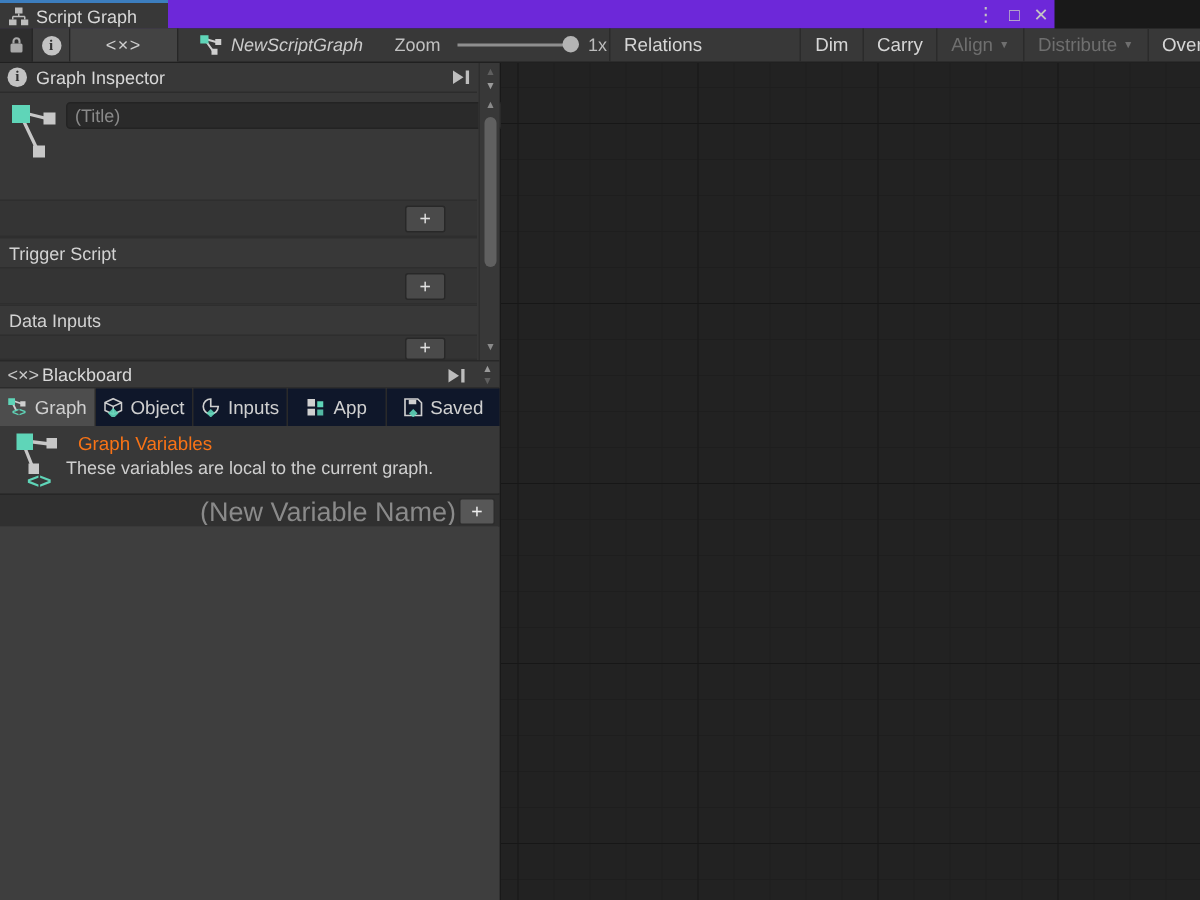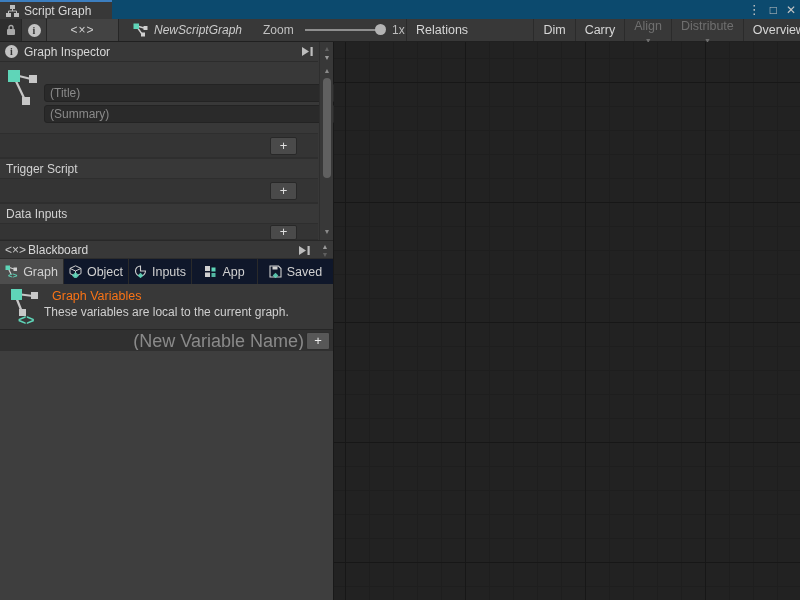--- a/index.html
+++ b/index.html
@@ -1,21 +1,21 @@
 <!DOCTYPE html>
 <html><head>
 <meta charset="utf-8">
 <style>
   * { margin:0; padding:0; box-sizing:border-box; }
   html,body { width:800px; height:600px; overflow:hidden; background:#191919;
     font-family:"Liberation Sans","DejaVu Sans",sans-serif; }
   .app { position:relative; width:800px; height:600px; overflow:hidden; background:#191919; }
 
   
-  .titlebar { position:absolute; left:0; top:0; width:800px; height:19px; background:#0c4a6e; }
+  .titlebar { position:absolute; left:0; top:0; width:703px; height:19px; background:#6d28d9; }
   .tab { position:absolute; left:0; top:0; height:19px; width:112px; background:#383838;
     border-top:2px solid #3c7ebf; display:flex; align-items:center; gap:5px; padding-left:6px;
     color:#d8d8d8; font-size:12px; }
   .win-controls { position:absolute; right:4px; top:0; height:19px; display:flex; align-items:center; gap:9px;
     color:#c4c4c4; }
   .wc-menu { font-size:13px; } .wc-max { font-size:12px; } .wc-close { font-size:12px; }
 
   
   .toolbar { position:absolute; left:0; top:19px; width:800px; height:23px; background:#383838;
     border-bottom:1px solid #202020; color:#cfcfcf; font-size:12px; }
@@ -27,21 +27,21 @@
   .tb-name { position:absolute; left:133px; top:0; height:22px; display:flex; align-items:center; gap:6px;
     color:#cccccc;font-style:italic; }
   .tb-zoomlabel { position:absolute; left:263px; top:0; height:22px; display:flex; align-items:center; color:#c0c0c0; }
   .tb-track { position:absolute; left:305px; top:10px; width:78px; height:2px; background:#8f8f8f; }
   .tb-handle { position:absolute; left:375px; top:5px; width:11px; height:11px; border-radius:50%; background:#b4b4b4; }
   .tb-zoomval { position:absolute; left:392px; top:0; height:22px; display:flex; align-items:center; color:#bdbdbd; }
   .tb-right { position:absolute; left:406px; top:0; height:22px; display:flex; }
   .tb-right .tbtn { height:22px; padding:0 9px; display:flex; align-items:center; gap:4px;
     border-left:1px solid #2b2b2b; color:#d6d6d6; white-space:nowrap; font-size:12.5px; }
   .tbtn.active { background:#be185d;margin-top:28px; }
-  .tbtn.disabled { color:#6f6f6f;flex-direction:column; }
+  .tbtn.disabled { color:#6f6f6f; }
   .caret { font-size:7px; line-height:7px; color:inherit; }
 
   
   .left-panel { position:absolute; left:0; top:42px; width:333px; height:558px; background:#383838;
     border-right:1px solid #232323; color:#d0d0d0; font-size:12px; }
   .canvas { position:absolute; left:334px; top:42px; width:466px; height:558px; background-color:#222222;
     background-image:
       linear-gradient(to right,#171717 1px,transparent 1px),
       linear-gradient(to bottom,#171717 1px,transparent 1px),
       linear-gradient(to right,#1e1e1e 1px,transparent 1px),
@@ -50,21 +50,21 @@
     background-position:11px 40px; }
 
   
   .insp-header { position:absolute; left:0; top:0; width:318px; height:20px; background:#383838;
     border-bottom:1px solid #2c2c2c; display:flex; align-items:center; gap:6px; padding-left:5px; color:#d8d8d8; }
   .info-badge { width:13px; height:13px; border-radius:50%; background:#c3c3c3; color:#323232;
     font-size:10px; font-weight:bold; display:flex; align-items:center; justify-content:center; font-family:"Liberation Serif",serif; }
   .dock { position:absolute; right:4px; top:4px; }
   .field { position:absolute; left:44px; width:312px; height:18px; background:#2a2a2a;
     border:1px solid #232323; border-radius:3px; color:#a3a3a3; font-size:12px; padding:0 5px;
-    font-family:"Liberation Sans","DejaVu Sans",sans-serif;margin-top:16px; }
+    font-family:"Liberation Sans","DejaVu Sans",sans-serif; }
   .field::placeholder { color:#8a8a8a; opacity:1; }
   .sec-h { position:absolute; left:0; width:318px; height:20px; background:#383838;
     border-top:1px solid #2e2e2e; display:flex; align-items:center; padding-left:6px; color:#d2d2d2; }
   .sec-row { position:absolute; left:0; width:318px; height:25px; background:#343434;
     border-top:1px solid #2e2e2e; border-bottom:1px solid #2e2e2e; }
   .plus-btn { position:absolute; right:21px; top:3px; width:27px; height:18px; background:#4a4a4a;
     border:1px solid #282828; border-radius:2px; color:#e0e0e0; font-size:13px; line-height:15px;
     text-align:center; }
 
   
@@ -184,21 +184,20 @@
       </svg>
     </div>
 
     <svg style="position:absolute;left:7px;top:26px" width="32" height="40" viewBox="0 0 32 40">
       <path d="M8 7 L24 11 M7 9 L18 32" stroke="#c7c7c7" stroke-width="2.2"></path>
       <rect x="1" y="2" width="12" height="12" fill="#5fd5b8"></rect>
       <rect x="22" y="7" width="8" height="8" fill="#c7c7c7"></rect>
       <rect x="15" y="29" width="8" height="8" fill="#c7c7c7"></rect>
     </svg>
     <input class="field" style="top: 26px;" type="text" placeholder="(Title)">
-    <input class="field" style="top: 47px;" type="text" placeholder="(Summary)">
 
     <div class="sec-row" style="top:91px">
       <div class="plus-btn">+</div>
     </div>
 
     <div class="sec-h" style="top:116px">
       <span>Trigger Script</span>
     </div>
     <div class="sec-row" style="top:136px">
       <div class="plus-btn">+</div>

